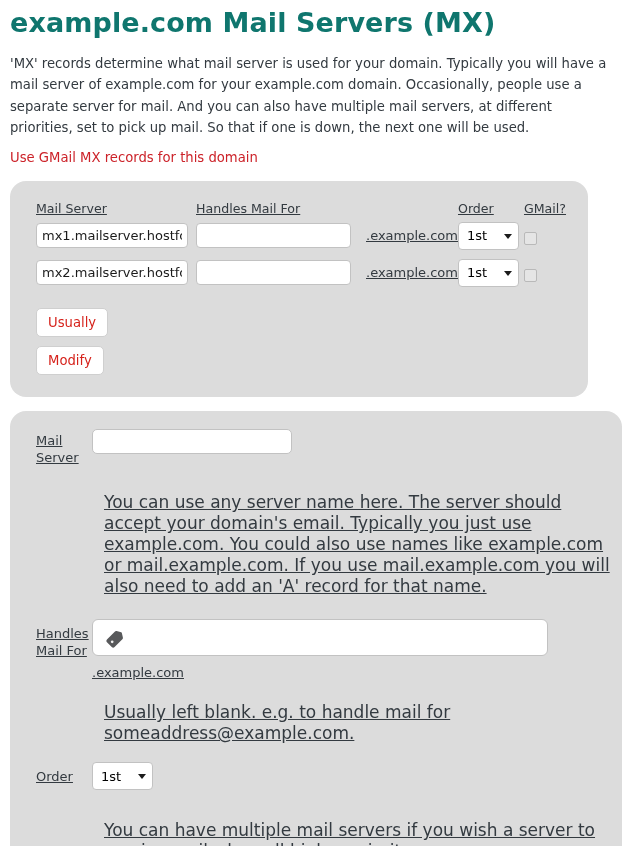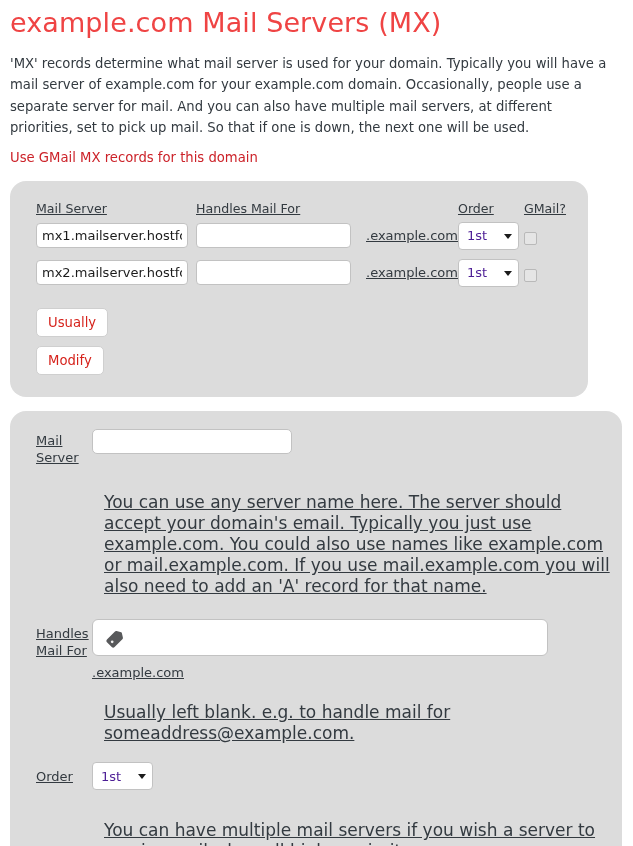--- a/index.html
+++ b/index.html
@@ -21,22 +21,22 @@
     height: 846px;
     box-sizing: border-box;
     padding: 0 10px;
   }
 
   
   .page-title {
     margin: 0;
     padding: 6px 0 4px 0;
     font-size: 27px;
-    font-weight: normal;
-    color: #ef4444;
+    font-weight: bold;
+    color: #0f766e;
     letter-spacing: 0.1px;
     line-height: 1.25;
   }
   .intro {
     margin: 9px 16px 0 0;
     font-size: 13.2px;
     line-height: 21.5px;
     color: #333a40;
     max-width: 616px;
   }
@@ -124,21 +124,21 @@
     -moz-appearance: none;
     appearance: none;
     box-sizing: border-box;
     width: 61px;
     height: 28px;
     border: 1px solid #c2c2c2;
     border-radius: 4px;
     background: #ffffff;
     font-family: "DejaVu Sans", "Liberation Sans", sans-serif;
     font-size: 13px;
-    color: #4c1d95;
+    color: #000000;
     padding: 0 18px 0 8px;
     outline: none;
     cursor: pointer;
   }
   .select-arrow {
     position: absolute;
     right: 7px;
     top: 50%;
     margin-top: -2px;
     width: 0; height: 0;

